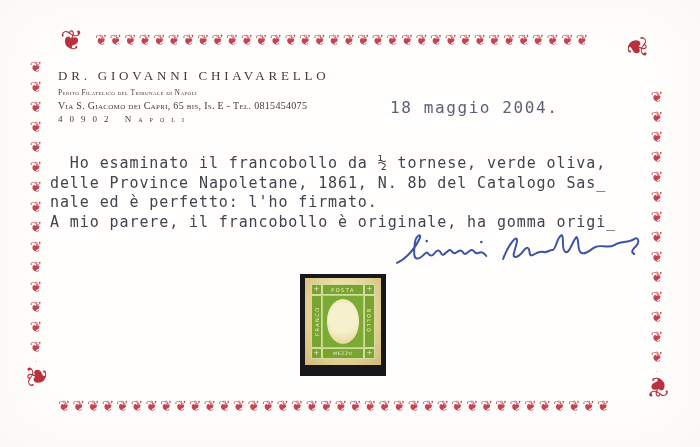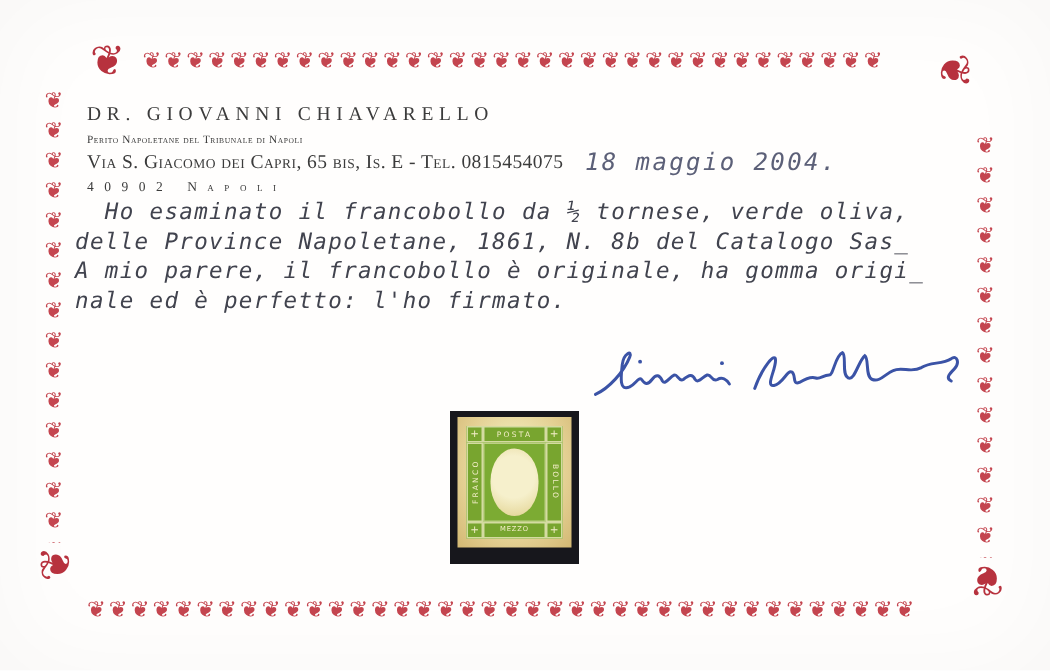--- a/index.html
+++ b/index.html
@@ -34,27 +34,27 @@
           font-size:28px;line-height:28px;user-select:none;}
   .corner-tl{left:60px;top:27px;}
   .corner-tr{left:624px;top:33px;transform:rotate(90deg);}
   .corner-br{left:646px;top:372px;transform:rotate(180deg);}
   .corner-bl{left:26px;top:362px;transform:rotate(270deg);}
 
   
   .letterhead{position:absolute;left:58px;top:68px;width:336px;text-align:left;color:var(--c-header);}
   .lh-name{font-size:13px;letter-spacing:3.8px;font-weight:500;}
   .lh-title{font-size:7.5px;letter-spacing:0.4px;font-variant:small-caps;margin-top:4px;}
-  .lh-address{font-size:13px;letter-spacing:0.3px;font-variant:small-caps;margin-top:3px;}
+  .lh-address{font-size:10px;letter-spacing:0.3px;font-variant:small-caps;margin-top:3px;}
   .lh-city{font-size:9px;letter-spacing:7px;font-variant:small-caps;margin-top:3px;}
 
   
-  .tw{font-family:"DejaVu Sans Mono",monospace;color:var(--c-type);font-style:italic;}
+  .tw{font-family:"DejaVu Sans Mono",monospace;color:var(--c-type);}
   .date-line{position:absolute;left:390px;top:98px;font-size:16px;letter-spacing:1.6px;color:var(--c-date);}
-  .body-text{position:absolute;left:50px;top:132px;width:600px;font-size:15px;letter-spacing:0.9px;line-height:19.5px;}
+  .body-text{position:absolute;left:50px;top:154px;width:600px;font-size:15px;letter-spacing:0.9px;line-height:19.5px;}
   .tw-line{white-space:pre;}
 
   
   .signature{position:absolute;left:392px;top:228px;width:258px;height:50px;color:var(--c-sign);}
 
   
   .stamp{position:absolute;left:300px;top:274px;width:86px;height:102px;background:var(--c-mount);}
   .stamp-paper{position:absolute;left:5px;top:4px;right:5px;bottom:11px;
     background:radial-gradient(ellipse at 50% 40%, #efe6b4 30%, #e3cf92 65%, #d3b873 100%);}
   .stamp-frame{position:absolute;left:6px;top:6px;right:6px;bottom:6px;background:var(--c-green);}
@@ -82,32 +82,32 @@
   <div class="strip h strip-bottom">❦❦❦❦❦❦❦❦❦❦❦❦❦❦❦❦❦❦❦❦❦❦❦❦❦❦❦❦❦❦❦❦❦❦❦❦❦❦</div>
   <div class="strip v strip-left">❦❦❦❦❦❦❦❦❦❦❦❦❦❦❦❦❦❦❦</div>
   <div class="strip v strip-right">❦❦❦❦❦❦❦❦❦❦❦❦❦❦❦❦❦❦</div>
   <div class="corner corner-tl">❦</div>
   <div class="corner corner-tr">❦</div>
   <div class="corner corner-bl">❦</div>
   <div class="corner corner-br">❦</div>
 
   <div class="letterhead">
     <div class="lh-name">DR. GIOVANNI CHIAVARELLO</div>
-    <div class="lh-title">Perito Napoletane del Tribunale di Napoli</div>
+    <div class="lh-title">Perito Filatelico del Tribunale di Napoli</div>
     <div class="lh-address">Via S. Giacomo dei Capri, 65 bis, Is. E - Tel. 0815454075</div>
     <div class="lh-city">40902 Napoli</div>
   </div>
 
   <div class="tw date-line">18 maggio 2004.</div>
 
   <div class="tw body-text">
       <div class="tw-line">  Ho esaminato il francobollo da ½ tornese, verde oliva,</div>
       <div class="tw-line">delle Province Napoletane, 1861, N. 8b del Catalogo Sas_</div>
+      <div class="tw-line">nale ed è perfetto: l'ho firmato.</div>
       <div class="tw-line">A mio parere, il francobollo è originale, ha gomma origi_</div>
-      <div class="tw-line">nale ed è perfetto: l'ho firmato.</div>
     </div>
 
   <svg class="signature" viewBox="0 0 260 50" fill="none" stroke="currentColor" stroke-width="2" stroke-linecap="round">
     <path d="M5 35 C14 31 24 20 28 10 C30 5 24 7 23 15 C22 24 21 33 28 30 C32 28 34 23 36 25 C38 28 40 29 43 25 C46 21 48 22 50 26 C52 29 55 23 58 22 C60 21 61 27 64 25 C68 22 70 21 72 25 C74 28 77 23 80 22 C83 21 83 27 87 25 C90 23 93 25 95 28"></path>
     <circle cx="35" cy="13" r="1.3" fill="currentColor" stroke="none"></circle>
     <circle cx="90" cy="14" r="1.3" fill="currentColor" stroke="none"></circle>
     <path d="M112 31 C117 17 126 6 126 12 C126 19 119 30 125 29 C131 28 134 18 137 20 C140 22 137 29 142 27 C147 24 150 23 153 24 C156 25 158 22 162 22 C165 22 166 9 171 7 C174 9 170 22 175 24 C179 26 182 12 186 9 C189 11 186 23 191 25 C196 27 200 21 205 19 C211 16 217 21 224 17 C230 13 238 15 244 11 C248 8 250 14 246 18 C243 21 240 24 244 26"></path>
   </svg>
 
   <div class="stamp">

